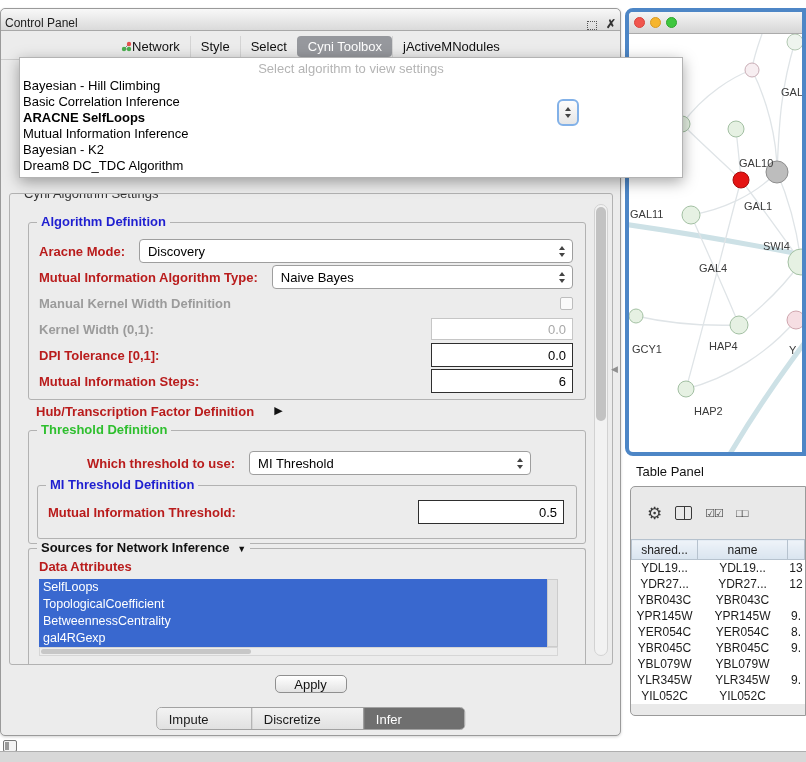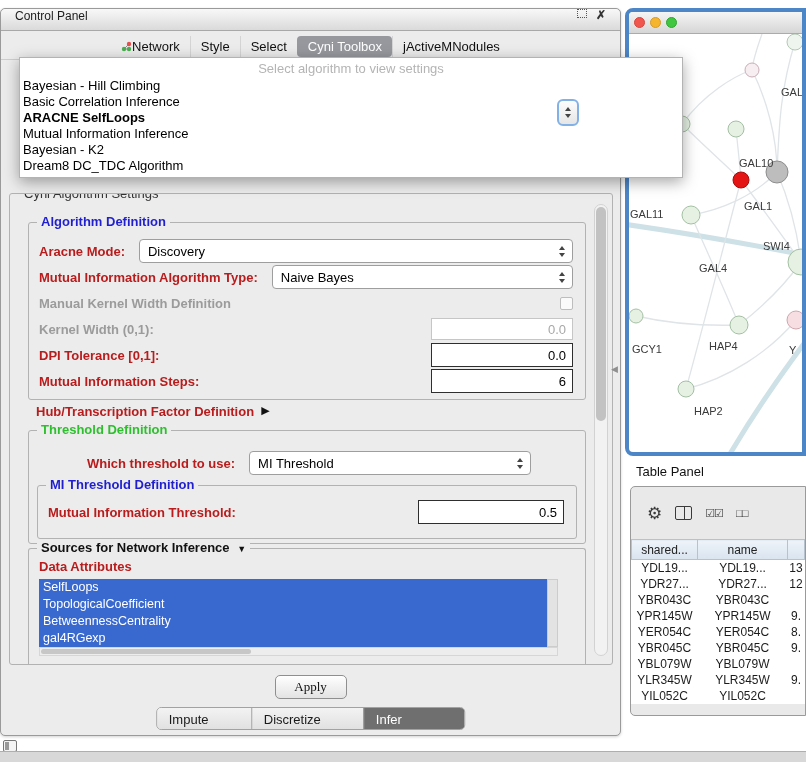--- a/index.html
+++ b/index.html
@@ -4,21 +4,21 @@
 <style>
   html,body{margin:0;padding:0;width:806px;height:762px;background:#fff;
     font-family:"Liberation Sans",sans-serif;position:relative;overflow:hidden}
   *{box-sizing:border-box}
 
   
   #control-panel{position:absolute;left:0;top:8px;width:621px;height:728px;background:#ececec;
     border:1px solid #9a9a9a;border-radius:5px;box-shadow:0 1px 3px rgba(0,0,0,.18)}
   .cp-titlebar{position:absolute;left:0;top:0;right:0;height:22px;
     background:linear-gradient(#f8f8f8,#dadada);border-bottom:1px solid #a8a8a8;
-    border-radius:5px 5px 0 0;display:flex;align-items:flex-start;padding:0 14px;font-size:12px;color:#1c1c1c}
+    border-radius:5px 5px 0 0;display:flex;align-items:flex-end;padding:0 4px;font-size:12px;color:#1c1c1c}
   .cp-title{flex:1}
   .float-icon{width:10px;height:9px;border:1px dotted #555;margin-right:9px}
   .close-icon{font-size:12px;font-weight:bold;color:#333;line-height:1}
   .cp-tabs{position:absolute;left:0;top:24px;right:0;height:27px;display:flex;justify-content:center;
     align-items:center;font-size:13px;border-bottom:1px solid #cdcdcd}
   .cp-tab{padding:3px 10px;color:#111;display:flex;align-items:center;gap:0;border-left:1px solid #d4d4d4;cursor:default}
   .cp-tab:first-child{border-left:none}
   .cp-tab.active{background:#96989d;color:#fff;border-radius:4px;border-left-color:transparent}
 
   
@@ -52,37 +52,37 @@
   .combo .val{flex:1}
   .spin{width:7px;height:13px;position:relative;flex:none}
   .spin::before,.spin::after{content:"";position:absolute;left:0;border-left:3.5px solid transparent;border-right:3.5px solid transparent}
   .spin::before{top:1px;border-bottom:4.5px solid #444}
   .spin::after{bottom:1px;border-top:4.5px solid #444}
   .tinput{height:22px;background:#fff;border:1px solid #c6c6c6;font-size:13px;text-align:right;
     padding:0 6px;width:142px;font-family:"Liberation Sans",sans-serif}
   .tinput.strong{border:1.5px solid #2e2e2e;height:24px}
   .tinput.dim{color:#a8a8a8}
   .checkbox{width:13px;height:13px;border:1px solid #bdbdbd;background:#fafafa;border-radius:2px;flex:none}
-  #hub-row{position:absolute;left:26px;top:210px;display:flex;align-items:flex-start;gap:7px}
+  #hub-row{position:absolute;left:26px;top:210px;display:flex;align-items:flex-start;gap:20px}
   .tri-right{font-size:11px;color:#111}
   .tri-down{font-size:9px;color:#111;margin-left:4px}
 
   .attr-label{position:absolute;top:10px;left:10px}
   .attr-list{position:absolute;left:10px;top:30px;width:508px;background:#fff}
   .attr{height:17px;line-height:17px;background:#3968cf;color:#fff;font-size:12.5px;padding-left:4px;white-space:nowrap;overflow:hidden}
   .attr-vscroll{position:absolute;left:518px;top:30px;width:11px;height:68px;background:#e3e3e3;border:1px solid #cccccc}
   .attr-hscroll{position:absolute;left:10px;top:98px;width:519px;height:9px;background:#ededed;border:1px solid #d6d6d6}
   .attr-hscroll .hthumb{position:absolute;left:1px;top:1px;height:5px;width:210px;background:#c7c7c7;border-radius:3px}
 
   .vscroll{position:absolute;right:4px;top:10px;width:14px;height:452px;background:#f2f2f2;border:1px solid #d2d2d2;border-radius:7px}
   .vscroll .thumb{position:absolute;left:1px;right:1px;top:2px;height:214px;background:#c2c2c2;border-radius:6px}
 
-  #apply-btn{position:absolute;left:50%;top:666px;transform:translateX(-50%);width:72px;height:24px;
+  #apply-btn{position:absolute;left:50%;top:666px;transform:translateX(-50%);width:72px;height:18px;
     background:linear-gradient(#ffffff,#e3e3e3);border:1px solid #8f8f8f;border-radius:5px;font-size:13px;
-    font-family:Liberation Serif, serif;color:#111;padding:0}
+    font-family:Liberation Sans, sans-serif;color:#111;padding:0}
   #bottom-tabs{position:absolute;left:50%;top:698px;transform:translateX(-50%);display:flex;height:23px;
     border:1px solid #a2a2a2;border-radius:5px;overflow:hidden;font-size:13px}
   .btab{padding:3px 12px;background:linear-gradient(#f3f3f3,#e1e1e1);color:#1a1a1a;border-left:1px solid #a2a2a2;line-height:17px}
   .btab:first-child{border-left:none}
   .btab.active{background:#6f6f6f;color:#fff}
 
   
   #network-window{position:absolute;left:625px;top:8px;width:181px;height:448px;border:4px solid #4d86c6;
     border-radius:8px 0 0 8px;background:#fff;overflow:hidden}
   .nw-titlebar{height:22px;background:linear-gradient(#f5f5f5,#d6d6d6);border-bottom:1px solid #ababab;

